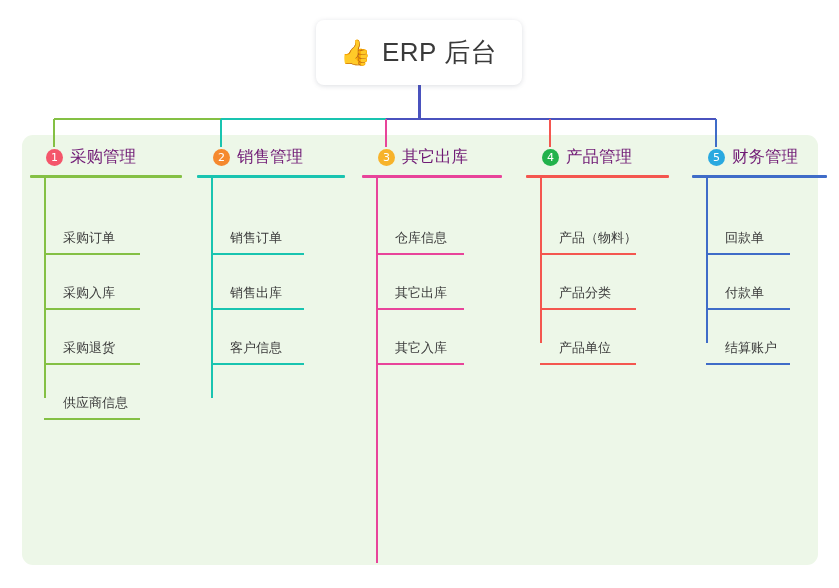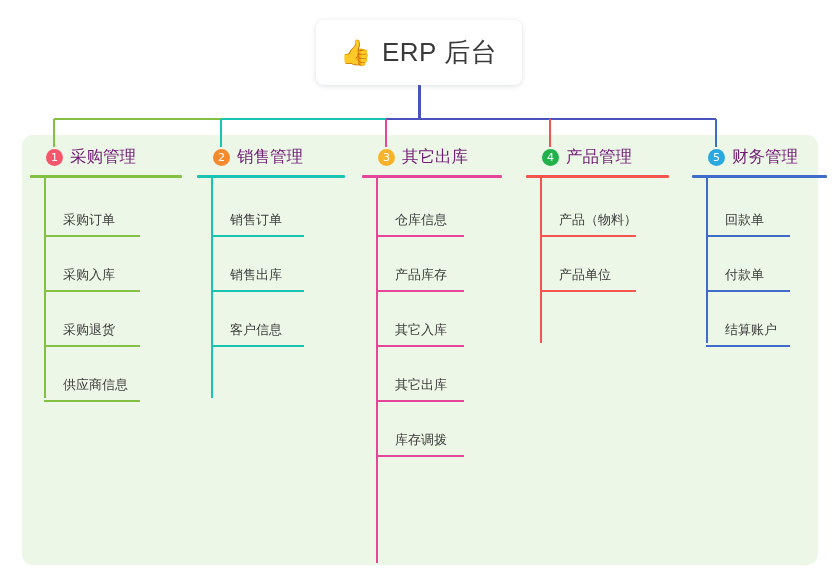--- a/index.html
+++ b/index.html
@@ -107,21 +107,21 @@
     text-align: center;
   }
   .head-rule {
     height: 3px;
     margin-top: 6px;
     border-radius: 1px;
   }
 
   .leaf-wrap {
     position: relative;
-    padding-top: 4px;
+    padding-top: 22px;
   }
   .leaf {
     position: relative;
     height: 55px;
     box-sizing: border-box;
   }
   .leaf-label {
     position: absolute;
     left: 33px;
     bottom: 8px;
@@ -223,50 +223,46 @@
           <span class="col-title">其它出库</span>
         </div>
         <div class="head-rule" style="background: rgb(232, 68, 154); width: 140px;"></div>
         <div class="leaf-wrap">
           <div class="spine" style="background: rgb(232, 68, 154); height: 385px;"></div>
           <div class="leaf">
             <span class="leaf-label">仓库信息</span>
             <div class="leaf-rule" style="background: rgb(232, 68, 154); width: 88px;"></div>
           </div>
           <div class="leaf">
-            <span class="leaf-label">产品库存</span>
+            <span class="leaf-label">其它出库</span>
             <div class="leaf-rule" style="background: rgb(232, 68, 154); width: 88px;"></div>
           </div>
           <div class="leaf">
             <span class="leaf-label">其它入库</span>
             <div class="leaf-rule" style="background: rgb(232, 68, 154); width: 88px;"></div>
           </div>
-          <div class="leaf">
-            <span class="leaf-label">其它出库</span>
-            <div class="leaf-rule" style="background: rgb(232, 68, 154); width: 88px;"></div>
-          </div>
-          <div class="leaf">
-            <span class="leaf-label">库存调拨</span>
-            <div class="leaf-rule" style="background: rgb(232, 68, 154); width: 88px;"></div>
-          </div>
         </div>
       </div>
       <div class="column" style="left: 526px; width: 143px;">
         <div class="col-head">
           <span class="badge" style="background: rgb(34, 178, 76);">4</span>
           <span class="col-title">产品管理</span>
         </div>
         <div class="head-rule" style="background: rgb(244, 86, 79); width: 143px;"></div>
         <div class="leaf-wrap">
           <div class="spine" style="background: rgb(244, 86, 79); height: 165px;"></div>
           <div class="leaf">
             <span class="leaf-label">产品（物料）</span>
             <div class="leaf-rule" style="background: rgb(244, 86, 79); width: 96px;"></div>
           </div>
           <div class="leaf">
+            <span class="leaf-label">产品分类</span>
+            <div class="leaf-rule" style="background: rgb(244, 86, 79); width: 96px;"></div>
+          </div>
+          <div class="leaf">
             <span class="leaf-label">产品单位</span>
             <div class="leaf-rule" style="background: rgb(244, 86, 79); width: 96px;"></div>
           </div>
         </div>
       </div>
       <div class="column" style="left: 692px; width: 135px;">
         <div class="col-head">
           <span class="badge" style="background: rgb(41, 169, 224);">5</span>
           <span class="col-title">财务管理</span>
         </div>

